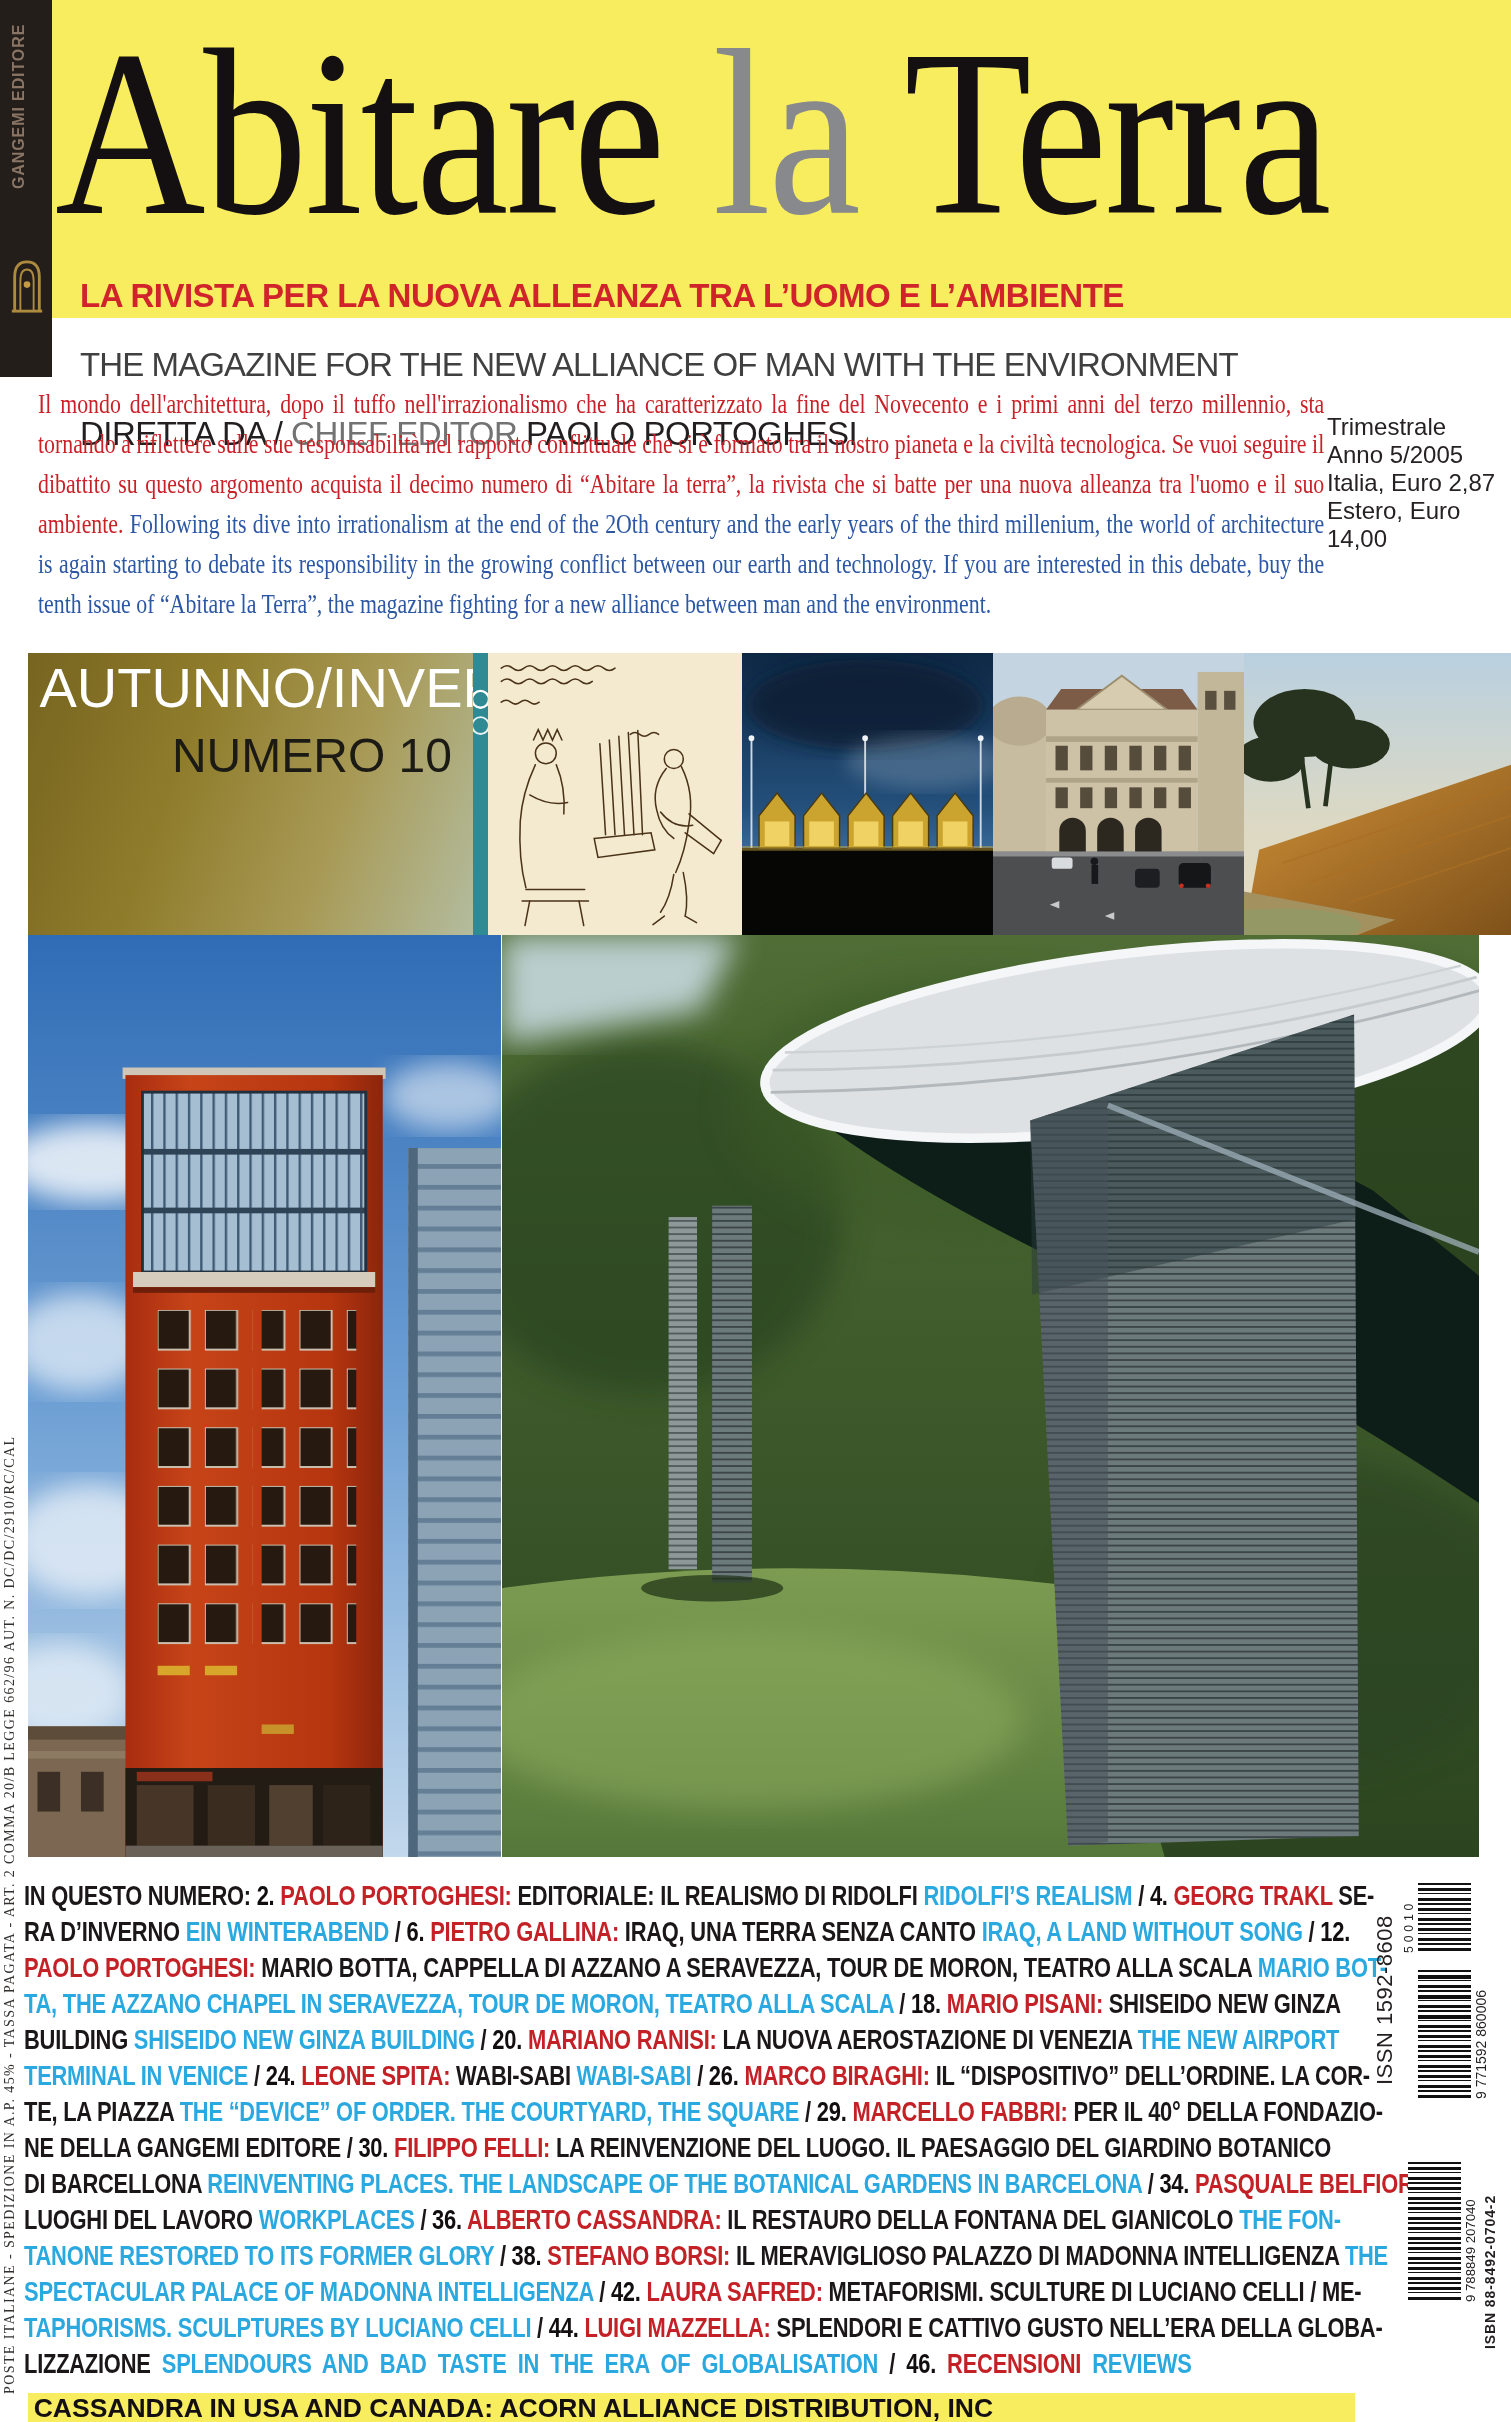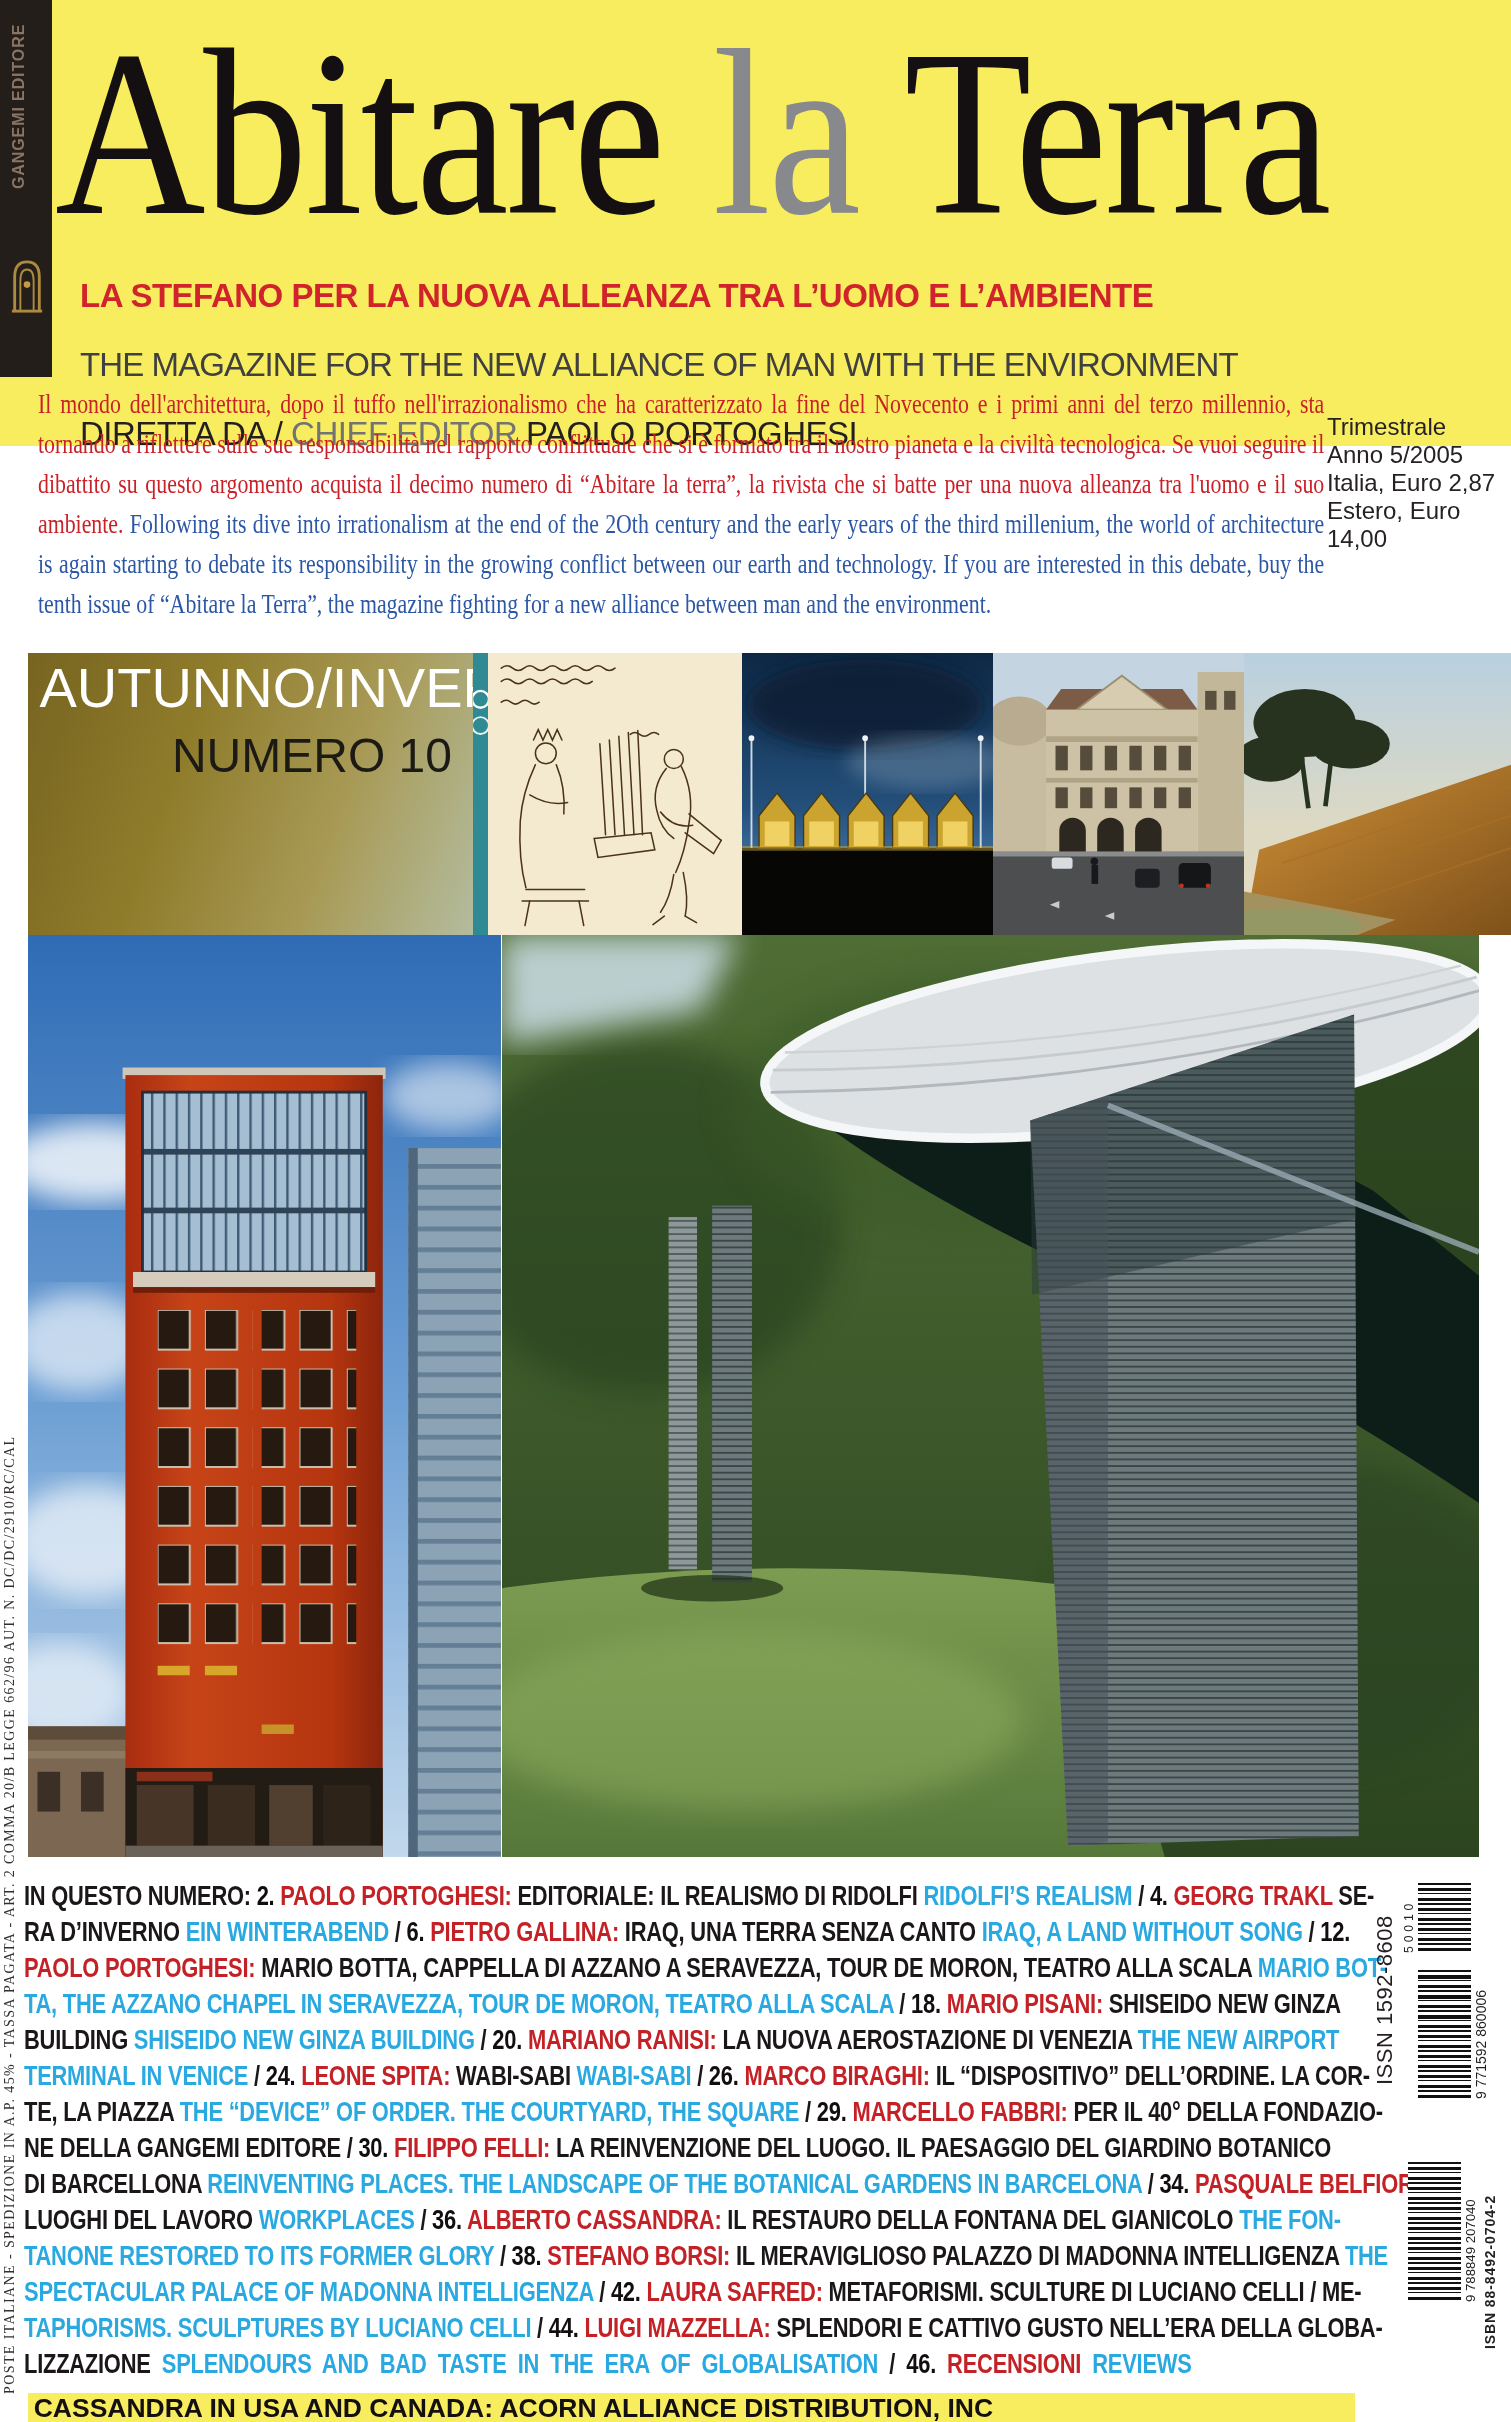--- a/index.html
+++ b/index.html
@@ -1,20 +1,20 @@
 <!DOCTYPE html>
 <html style="font-size:15px"><head>
 <meta charset="utf-8">
 <style>
   html,body{margin:0;padding:0;background:#ffffff;}
   #page{position:relative;width:1511px;height:2423px;background:#ffffff;overflow:hidden;
         font-family:"Liberation Sans",sans-serif;}
 
   
-  .banner{position:absolute;left:0;top:0;width:1511px;height:446px;background:#f8ec5f;}
+  .banner{position:absolute;left:0;top:0;width:1511px;height:318px;background:#f8ec5f;}
   .pub-strip{position:absolute;left:0;top:0;width:52px;height:377px;background:#241e1b;}
   .pub-strip-text{position:absolute;left:10.4px;top:47px;height:142px;
      writing-mode:vertical-rl;transform:rotate(180deg);
      font-weight:bold;font-size:16px;letter-spacing:0.9px;color:#8a7564;white-space:nowrap;}
   .logo-box{position:absolute;left:8.5px;top:256px;width:36px;height:61px;}
 
   .mast-title{position:absolute;left:55px;top:15px;white-space:pre;
      font-family:"Liberation Serif",serif;font-size:237px;line-height:1;
      letter-spacing:-2.8px;transform:scaleX(.88);transform-origin:left top;}
   .t-black{color:#141011;} .t-gray{color:#87898c;}
@@ -82,21 +82,21 @@
      letter-spacing:0.9px;color:#231f20;}
 </style>
 </head>
 <body>
 
 <div id="page">
 
   <div class="banner">
     <div class="mast-title"><span class="t-black">Abitare </span><span class="t-gray">la </span><span class="t-black">Terra</span></div>
     <div class="sub-block">
-      <div class="sub-red">LA STEFANO PER LA NUOVA ALLEANZA TRA L’UOMO E L’AMBIENTE</div>
+      <div class="sub-red">LA RIVISTA PER LA NUOVA ALLEANZA TRA L’UOMO E L’AMBIENTE</div>
       <div class="sub-teal">THE MAGAZINE FOR THE NEW ALLIANCE OF MAN WITH THE ENVIRONMENT</div>
       <div class="sub-edit"><span>DIRETTA DA / </span><span class="chief">CHIEF EDITOR </span><span class="editor-name">PAOLO PORTOGHESI</span></div>
     </div>
   </div>
 
   <div class="pub-strip">
     <div class="pub-strip-text">GANGEMI EDITORE</div>
     <div class="logo-box">
       <svg width="36" height="61" viewBox="0 0 38 64">
         <path d="M6,58 L6,22 Q6,6 19,6 Q32,6 32,22 L32,58" fill="none" stroke="#ad8b3e" stroke-width="3"></path>

